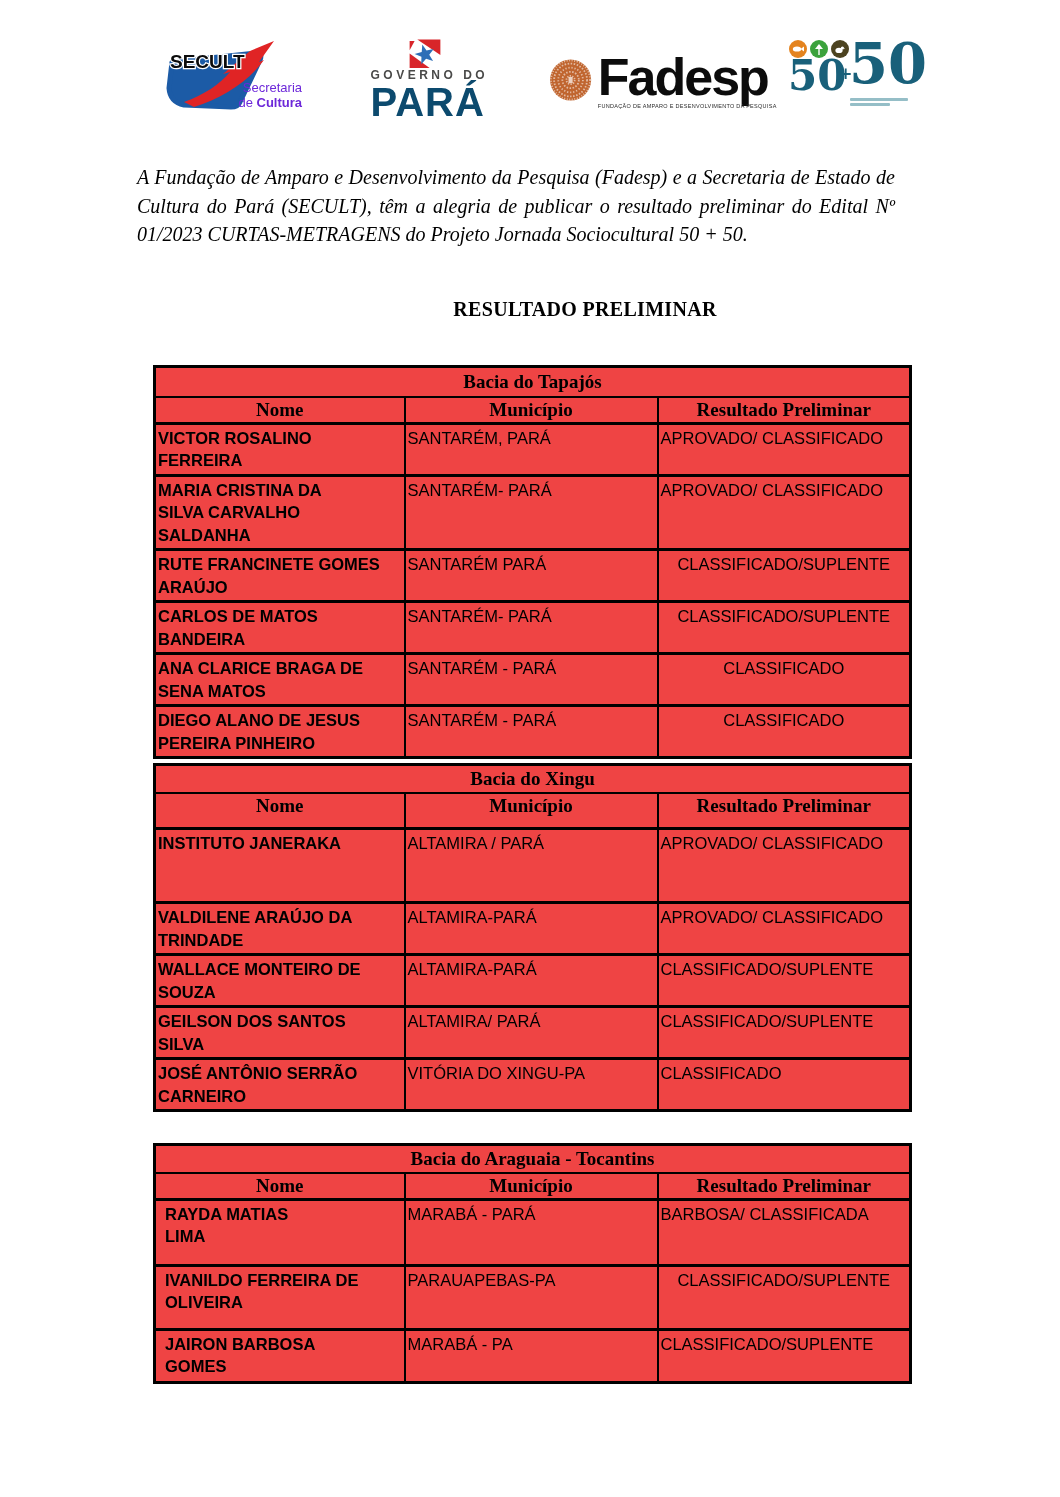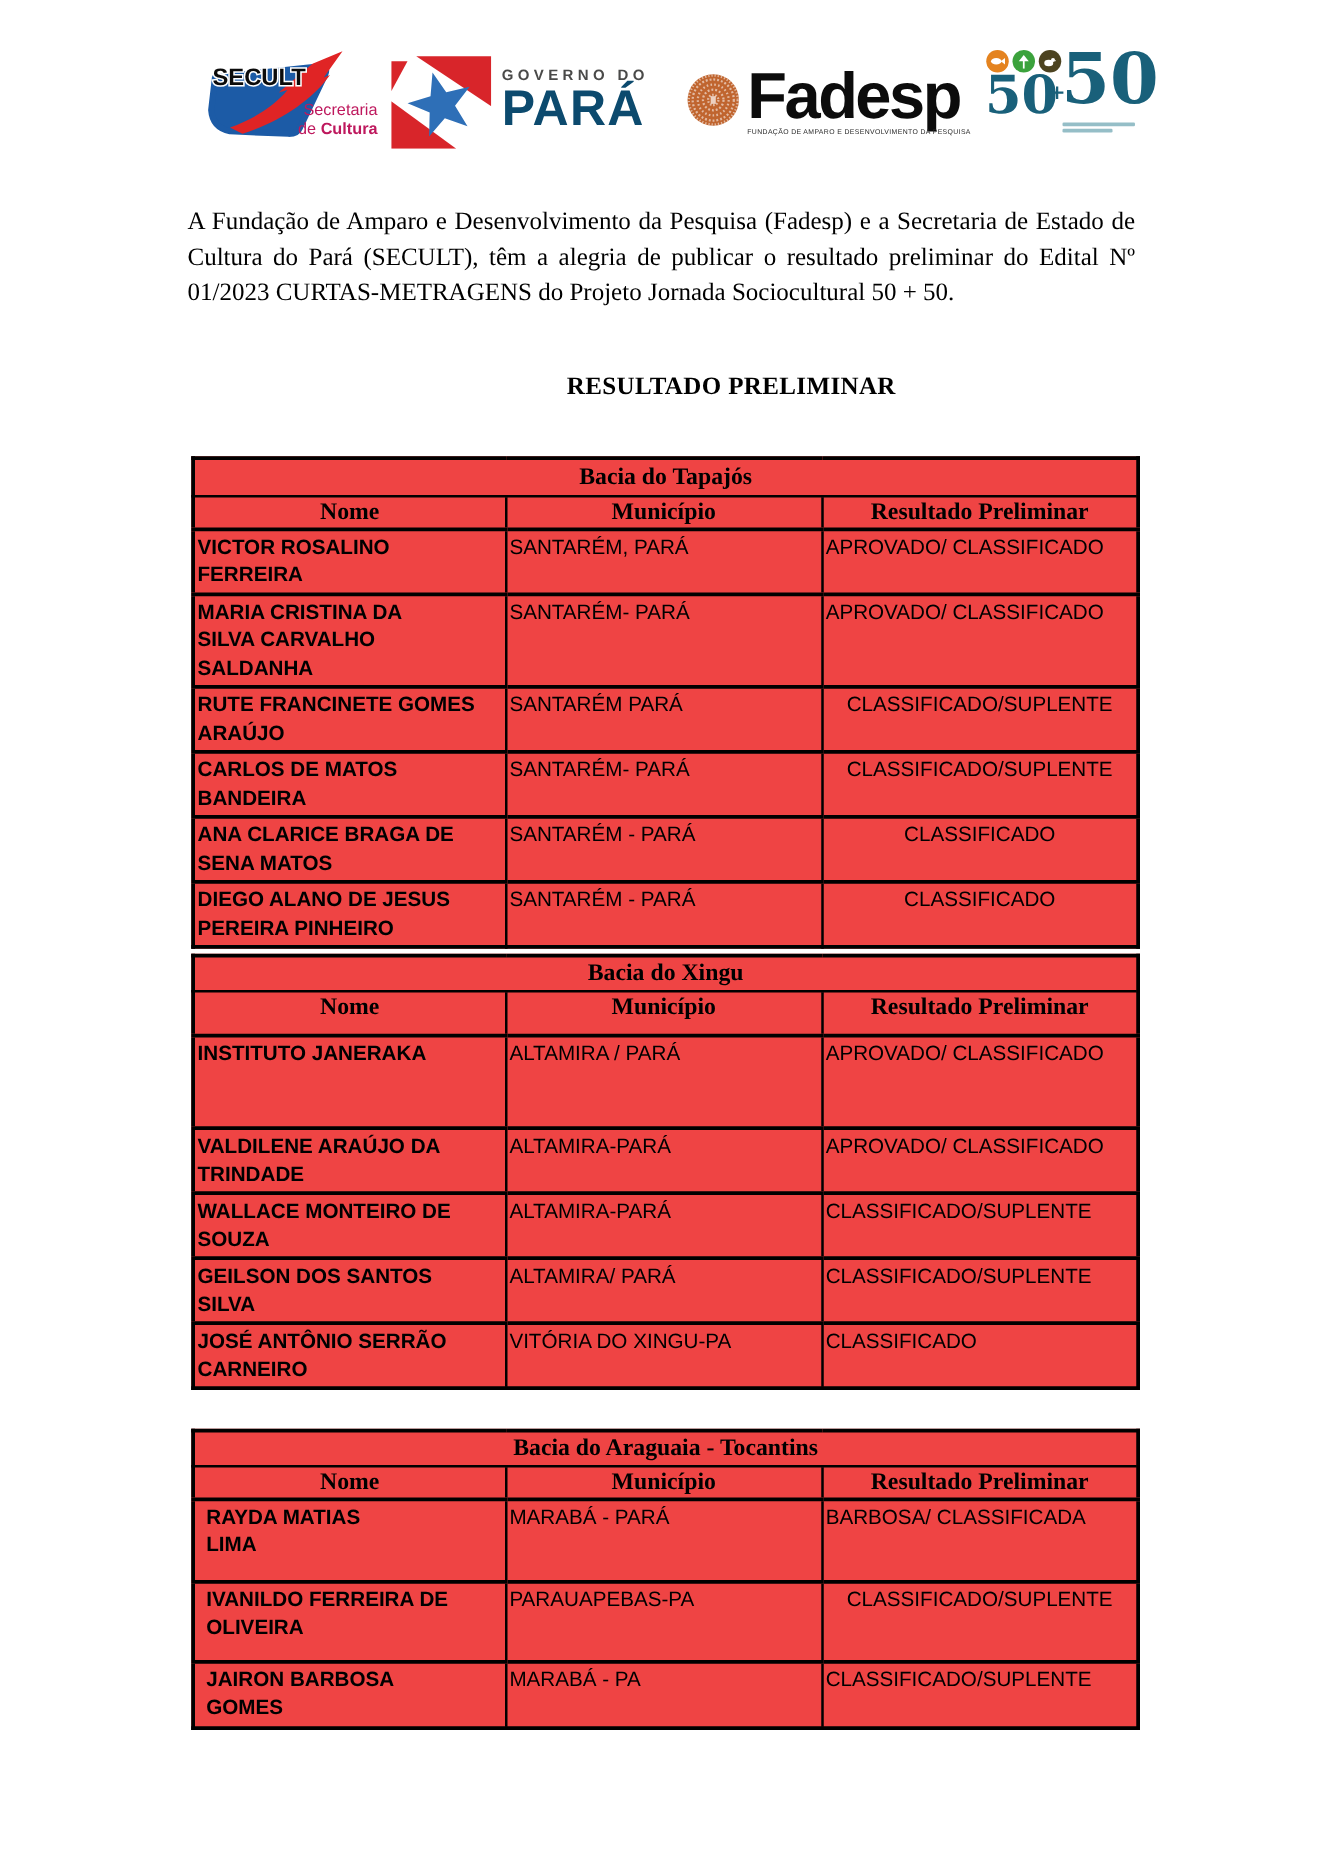--- a/index.html
+++ b/index.html
@@ -5,22 +5,22 @@
   html,body{margin:0;padding:0;background:#e8e8e8;}
   .page{position:relative;width:1060px;height:1497px;margin:0 auto;background:#ffffff;overflow:hidden;
         font-family:"Liberation Serif",serif;color:#000;}
 
   
   .logos{position:absolute;top:38px;left:160px;width:752px;height:84px;display:flex;
          justify-content:space-between;align-items:flex-start;}
   .logo{position:relative;height:84px;}
   .logo-secult{width:142px;}
   .logo-secult .sub{position:absolute;right:0;bottom:12px;text-align:right;
-        font-family:"Liberation Sans",sans-serif;font-size:13px;line-height:15px;color:#be185d;}
-  .logo-para{width:224px;display:flex;align-items:center;}
+        font-family:"Liberation Sans",sans-serif;font-size:13px;line-height:15px;color:#6d28d9;}
+  .logo-para{width:224px;display:flex;align-items:center;flex-direction:column;}
   .para-text{margin-left:8px;font-family:"Liberation Sans",sans-serif;}
   .para-kicker{font-size:12px;font-weight:bold;letter-spacing:3.5px;color:#4a4a49;}
   .para-name{font-size:40px;font-weight:bold;color:#0c4a6e;line-height:40px;letter-spacing:1px;}
   .logo-fadesp{width:228px;display:flex;align-items:center;}
   .fadesp-text{margin-left:6px;}
   .fadesp-name{font-family:"Liberation Sans",sans-serif;font-weight:bold;font-size:52px;
         line-height:50px;letter-spacing:-2px;color:#0c0c0c;}
   .fadesp-tagline{font-family:"Liberation Sans",sans-serif;font-size:5.5px;letter-spacing:.3px;
         color:#2a2a2a;margin-top:1px;white-space:nowrap;}
   .logo-5050{width:124px;height:80px;}
@@ -29,22 +29,22 @@
   .n50-left{position:absolute;top:16px;left:0;font-family:"DejaVu Serif",serif;font-weight:bold;
         font-size:42px;line-height:44px;color:#19607a;}
   .n50-plus{position:absolute;top:26px;left:51px;font-family:"DejaVu Serif",serif;font-weight:bold;
         font-size:16px;color:#19607a;}
   .n50-right{position:absolute;top:-4px;left:61px;font-family:"DejaVu Serif",serif;font-weight:bold;
         font-size:56px;line-height:58px;color:#19607a;}
   .tag5050{position:absolute;left:62px;bottom:12px;}
   .tag5050 .bar{height:3px;background:#2c7d90;opacity:.5;border-radius:1px;margin-top:2px;}
 
   
-  .intro{position:absolute;top:163px;left:150px;width:758px;margin:0;
-         font-size:20px;line-height:28.5px;text-align:justify;}
+  .intro{position:absolute;top:163px;left:137px;width:758px;margin:0;
+         font-size:20px;line-height:28.5px;text-align:justify;font-style:italic;}
   .section-title{position:absolute;top:298px;left:150px;width:758px;margin:0;box-sizing:border-box;
          padding-left:112px;text-align:center;font-size:20px;font-weight:bold;letter-spacing:.3px;}
 
   
   #tables-root{position:absolute;top:0;left:153px;width:756px;height:1497px;}
   table.res-table{position:absolute;left:0;border-collapse:collapse;table-layout:fixed;
          width:756px;background:#ef4444;border:3px solid #000;}
   .res-table td,.res-table th{border:2px solid #000;overflow:hidden;box-sizing:border-box;}
   .title-row td{font-family:"Liberation Serif",serif;font-weight:bold;font-size:19px;
          text-align:center;vertical-align:middle;padding:1px 0;}

